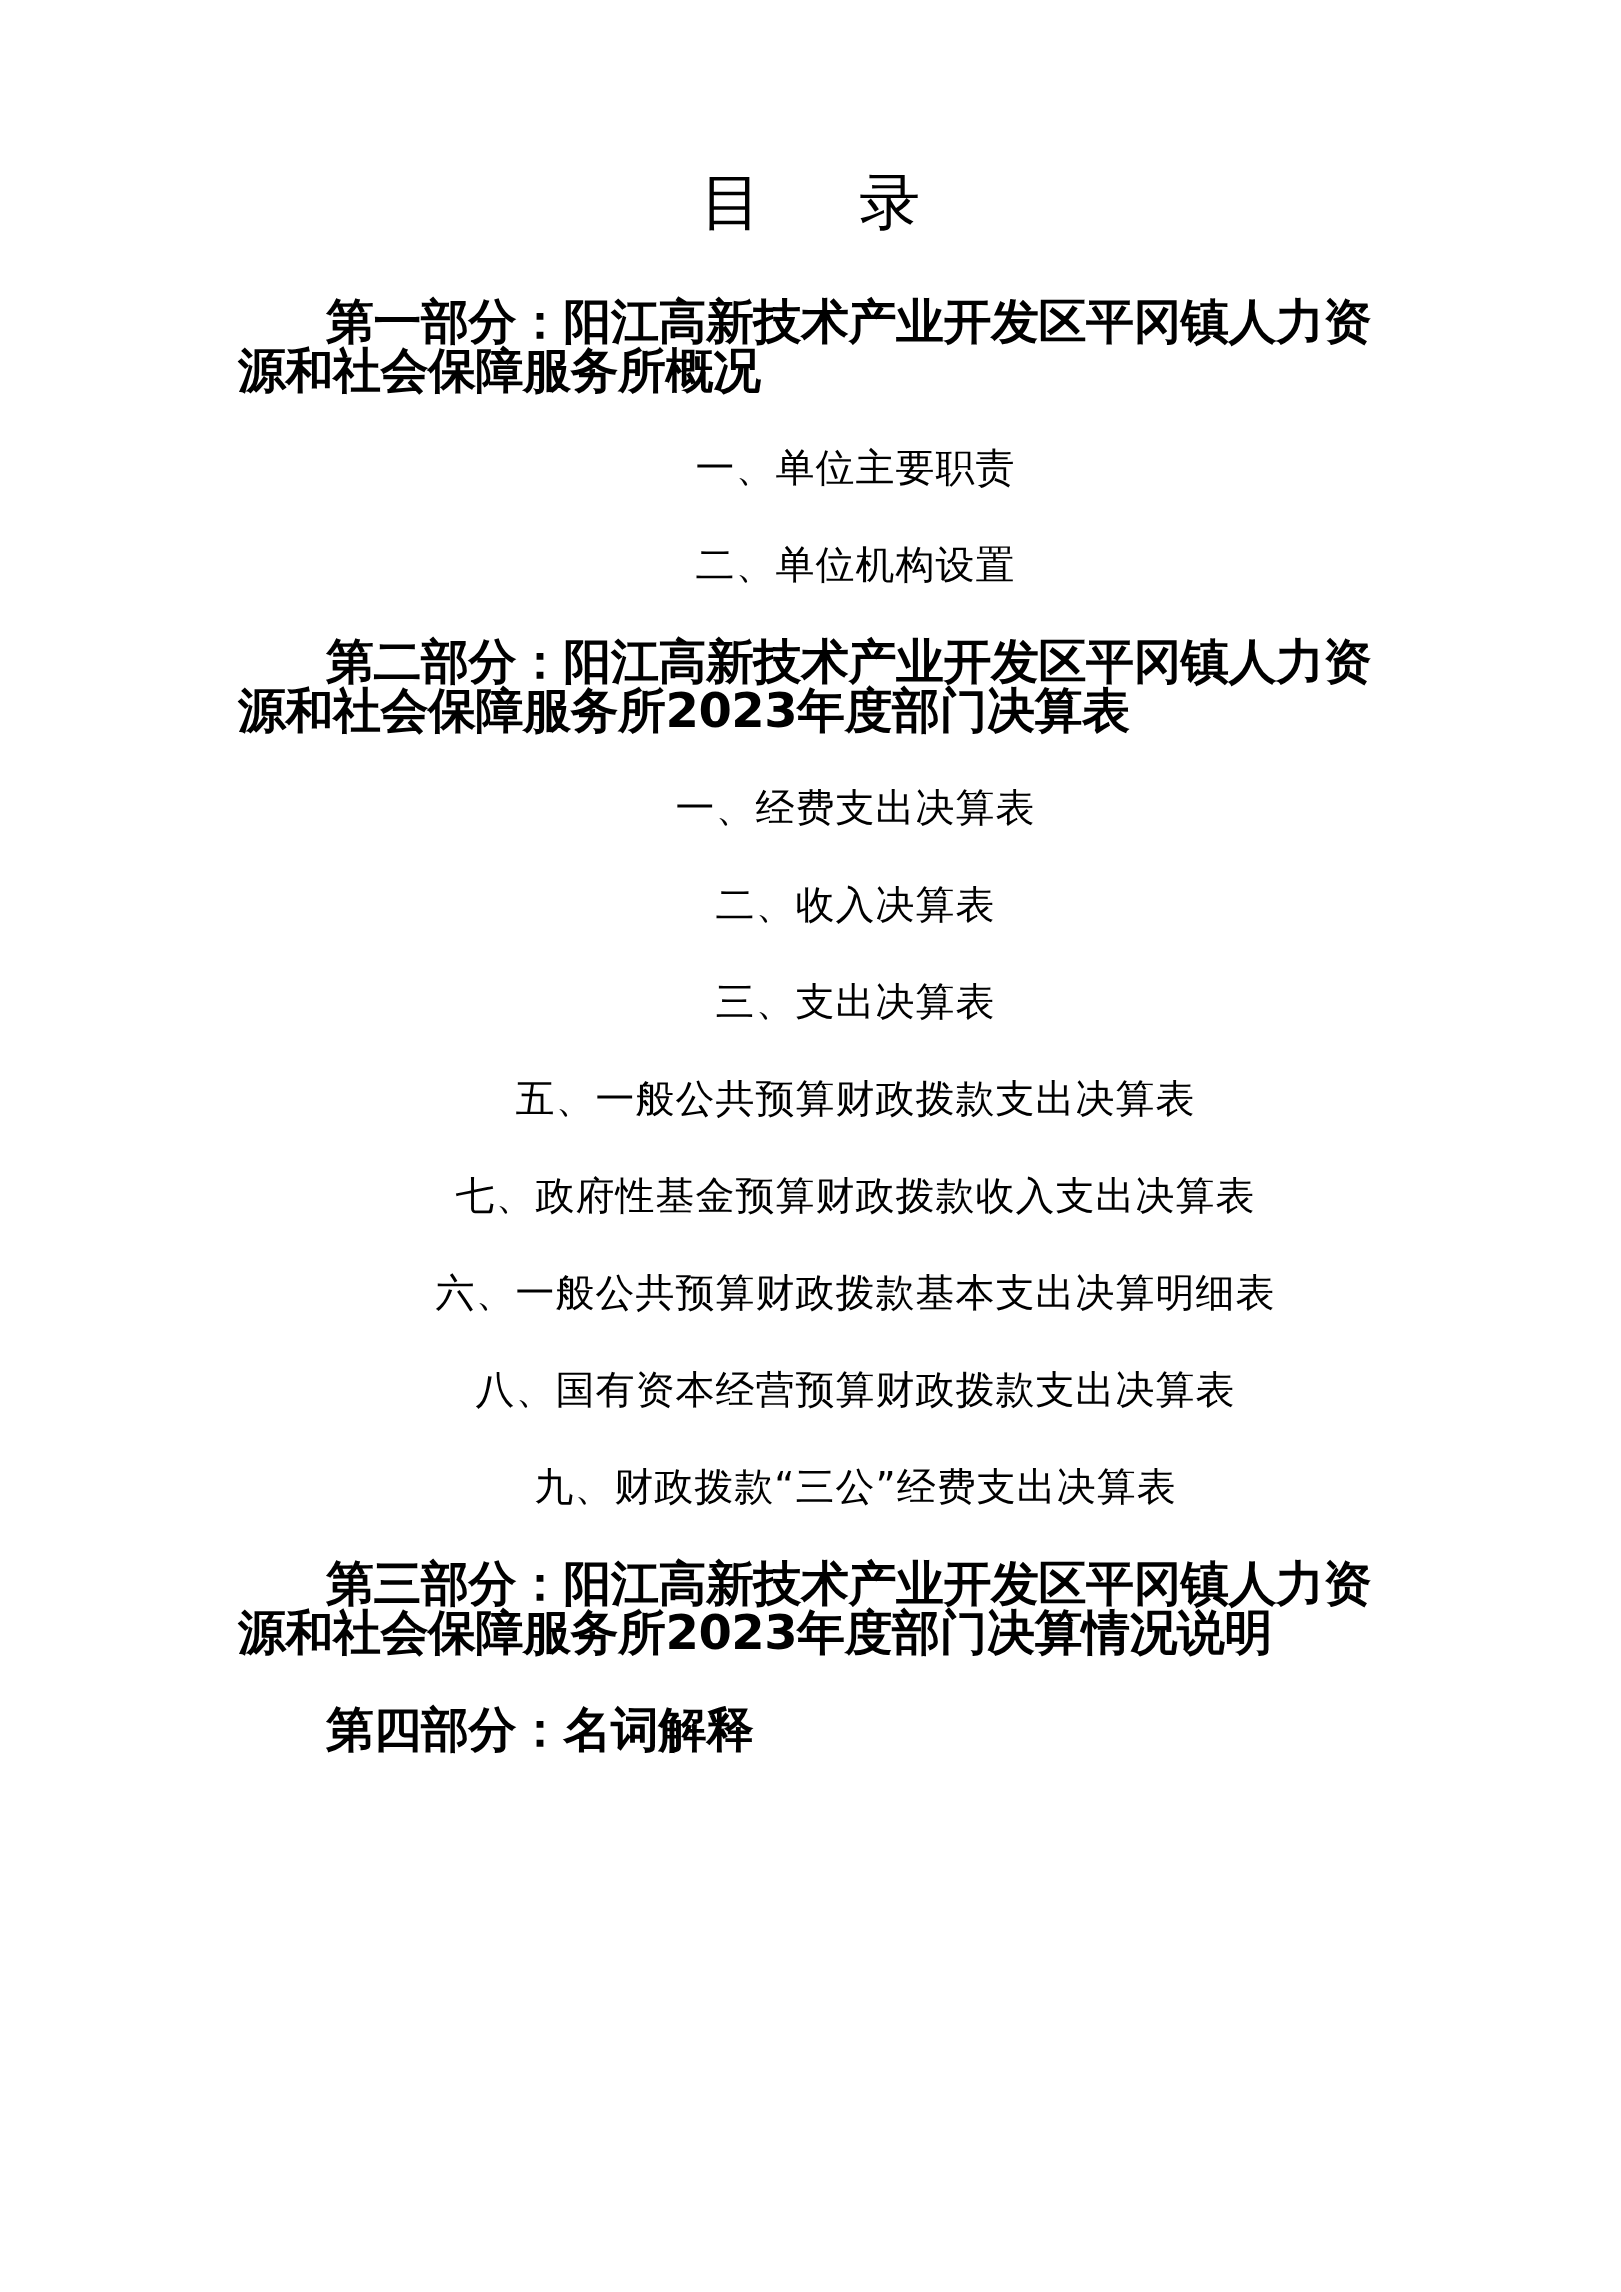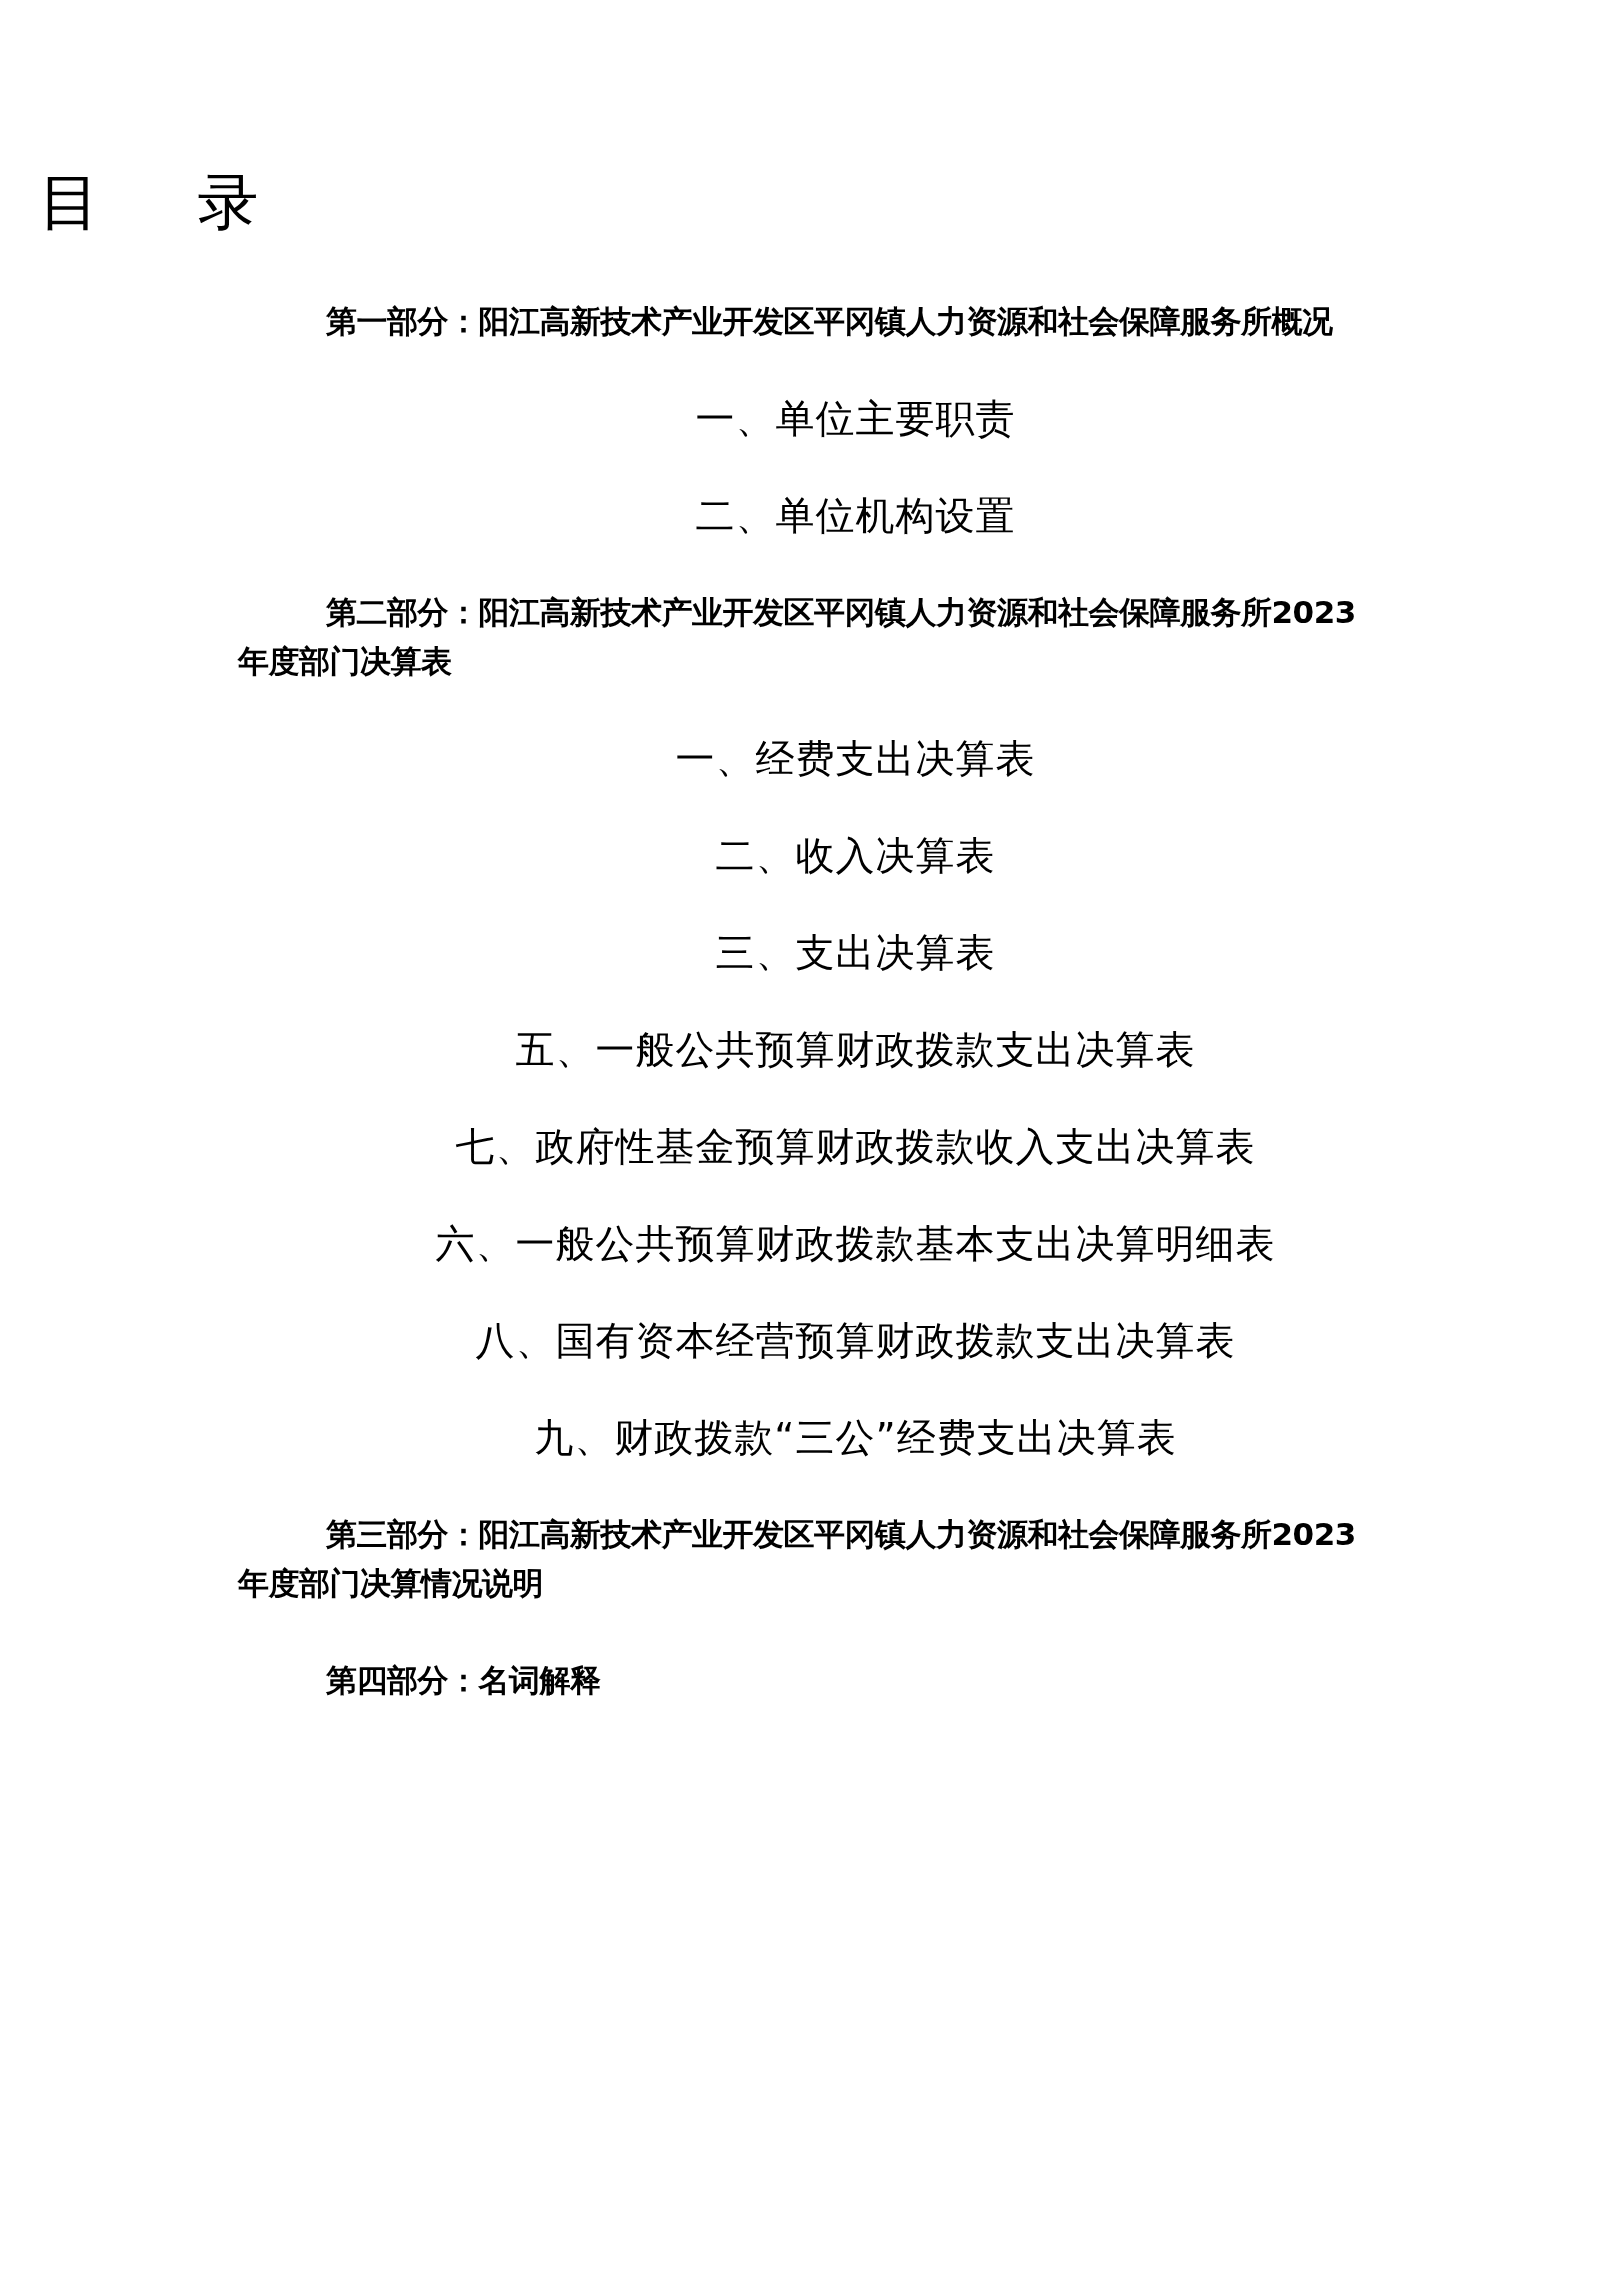--- a/index.html
+++ b/index.html
@@ -1,22 +1,22 @@
 <!DOCTYPE html>
 <html><head>
 <meta charset="utf-8">
 <style>
   html, body { margin: 0; padding: 0; background: #ffffff; }
   body { width: 1621px; height: 2293px; position: relative; overflow: hidden;
          font-family: "DejaVu Sans", "Liberation Sans", sans-serif; color: #000; }
   .page { position: absolute; left: 0; top: 0; width: 1621px; height: 2293px; }
-  .title { position: absolute; top: 165px; left: 0; width: 1621px; text-align: left;
+  .title { position: absolute; top: 165px; left: 0; width: 1621px; text-align: center;
            font-size: 61px; letter-spacing: 39px; text-indent: 39px; line-height: 74px; font-weight: normal; }
   .toc { position: absolute; left: 238px; width: 1147px; top: 297px; }
-  .part { font-size: 31px; font-weight: bold; line-height: 49px; text-indent: 88px;
+  .part { font-size: 48px; font-weight: bold; line-height: 49px; text-indent: 88px;
           margin: 0 0 48px 0; letter-spacing: -0.5px; }
   .item { font-size: 39px; line-height: 49px; padding-left: 88px; margin: 0 0 48px 0;
           letter-spacing: 1px; text-align: center; }
   .part.single { margin-bottom: 15px; }
 </style>
 </head>
 <body>
 
 <div class="page">
   <div class="title">目 录</div>

